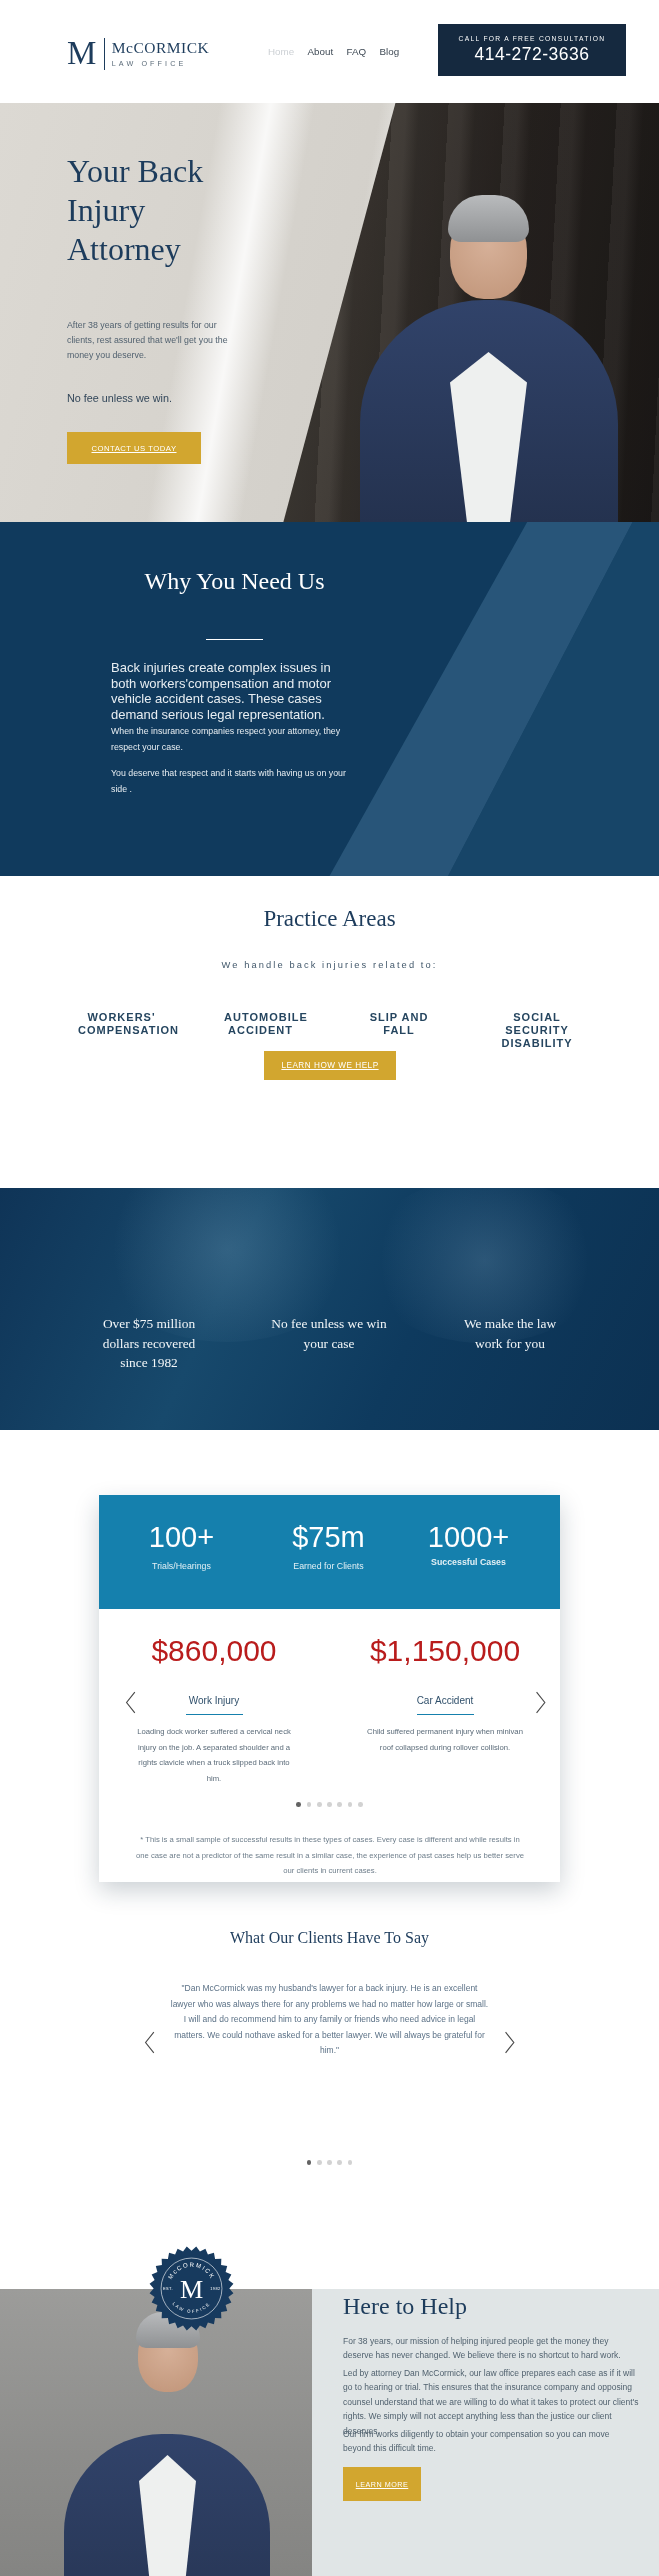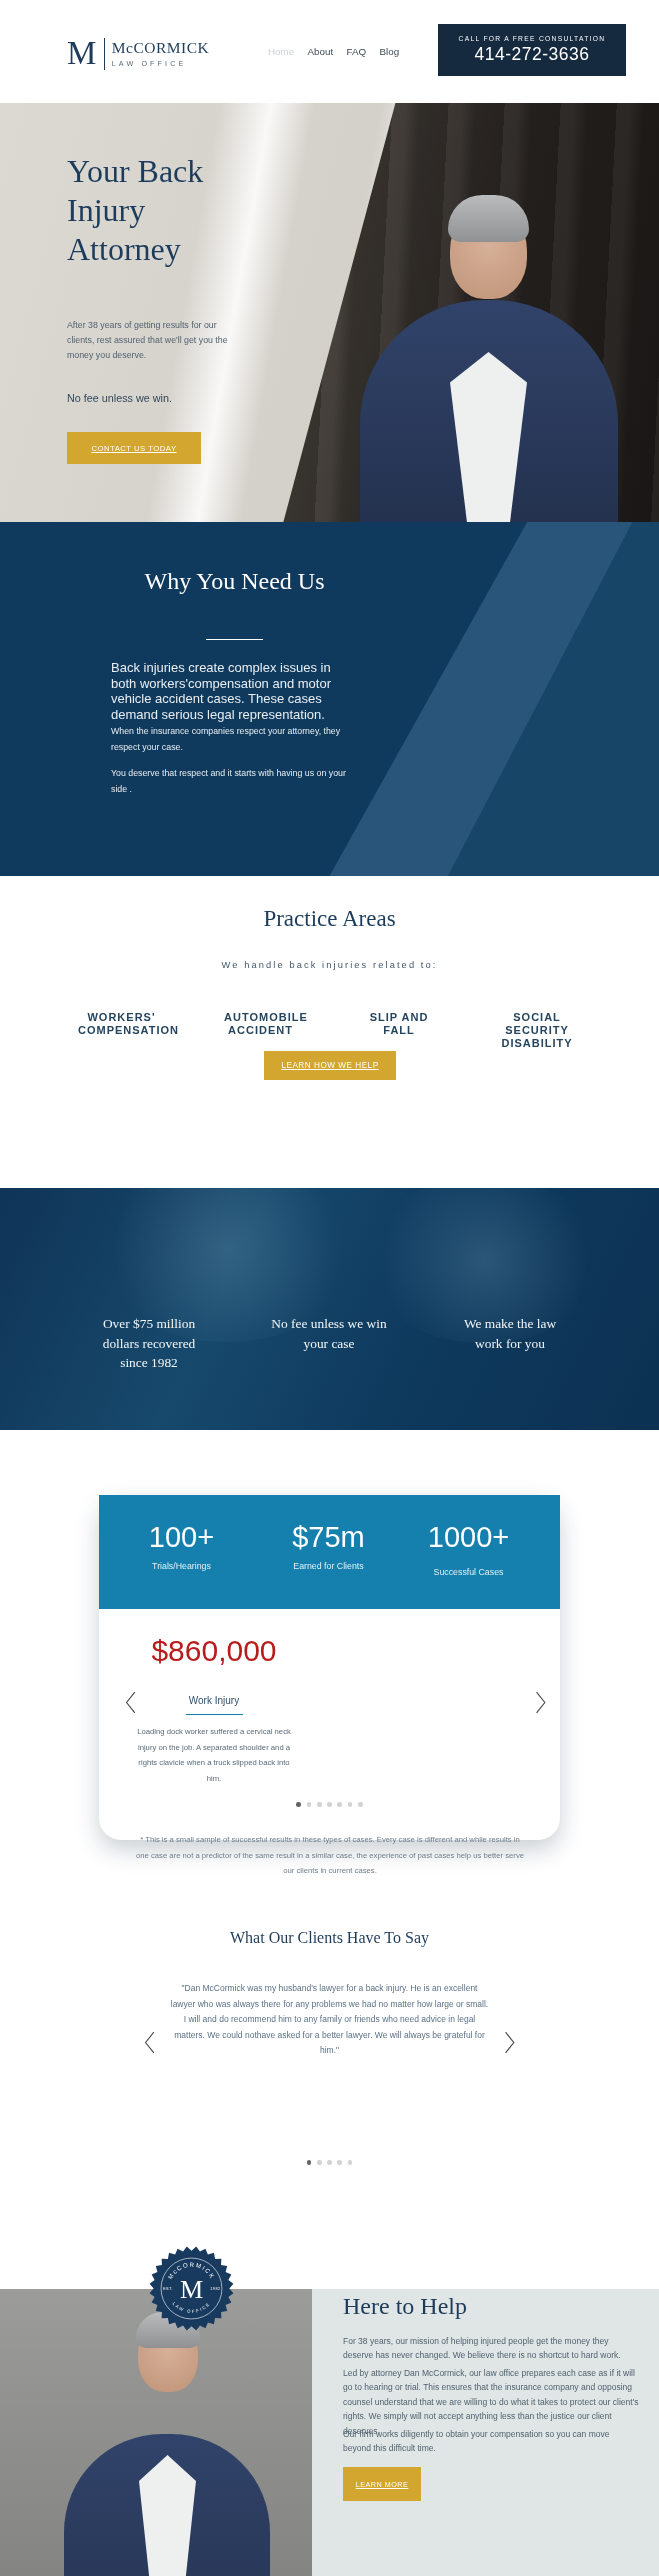--- a/index.html
+++ b/index.html
@@ -44,22 +44,22 @@
      clip-path:polygon(96% 0,100% 0,100% 100%,68% 100%);}
   
   #practice{top:876px;height:312px;background:#fff;}
   .pa-label{font-size:11px;font-weight:bold;letter-spacing:1px;color:#25455f;line-height:13px;text-align:center;}
   
   #promises{top:1188px;height:242px;background:linear-gradient(115deg,#0f3457 0%,#17496c 35%,#0e3a5e 62%,#0c3152 100%);}
   .prom-blob{position:absolute;border-radius:50%;background:radial-gradient(circle,rgba(150,190,215,.22),transparent 70%);}
   .prom{color:#f2f6f8;font-size:13.4px;line-height:19.6px;text-align:center;}
   
   #results{top:1430px;height:499px;background:#fff;}
-  .card{position:absolute;left:99px;top:65px;width:461px;height:345px;background:#fff;
-        box-shadow:0 9.3px 23px rgba(20,40,60,.22);border-radius:22px;}
+  .card{position:absolute;left:99px;top:65px;width:461px;height:387px;background:#fff;
+        box-shadow:0 9.3px 23px rgba(20,40,60,.22);}
   .card-head{position:absolute;left:0;top:0;width:461px;height:114px;background:#1580ad;}
   .stat-val{font-size:29px;font-weight:300;color:#fff;}
   .stat-lab{font-size:8.8px;color:rgba(255,255,255,.88);}
   .amount{font-size:30px;color:#b91c1c;}
   .set-title{font-size:10px;color:#30506b;}
   .set-div{width:57px;height:1px;background:#1580ad;margin:0 auto;}
   .set-desc{font-size:7.7px;line-height:15.5px;color:#5b6b79;}
   .dots{display:flex;gap:5.7px;justify-content:center;}
   .dot{width:4.6px;height:4.6px;border-radius:50%;background:#d2d2d2;}
   .dot.on{background:#636363;}
@@ -160,28 +160,34 @@
         <div class="abs center" style="left:31px;top:26px;width:103px;">
           <div class="stat-val">100+</div>
           <div class="stat-lab" style="margin-top:7.2px;">Trials/Hearings</div>
         </div>
         <div class="abs center" style="left:178px;top:26px;width:103px;">
           <div class="stat-val">$75m</div>
           <div class="stat-lab" style="margin-top:7.2px;">Earned for Clients</div>
         </div>
         <div class="abs center" style="left:318px;top:26px;width:103px;">
           <div class="stat-val">1000+</div>
-          <div class="stat-lab" style="margin-top:13px;">Successful Cases</div>
+          <div class="stat-lab" style="margin-top:3px;font-weight:bold;">Successful Cases</div>
         </div>
       </div>
       <div class="abs center" style="left:35px;top:139px;width:160px;">
         <div class="amount">$860,000</div>
         <div class="set-title" style="margin-top:27px;">Work Injury</div>
         <div class="set-div" style="margin-top:8.2px;"></div>
         <div class="set-desc" style="margin-top:9.3px;">Loading dock worker suffered a cervical neck injury on the job. A separated shoulder and a rights clavicle when a truck slipped back into him.</div>
+      </div>
+      <div class="abs center" style="left:266px;top:139px;width:160px;">
+        <div class="amount">$1,150,000</div>
+        <div class="set-title" style="margin-top:27px;">Car Accident</div>
+        <div class="set-div" style="margin-top:8.2px;"></div>
+        <div class="set-desc" style="margin-top:9.3px;">Child suffered permanent injury when minivan roof collapsed during rollover collision.</div>
       </div>
       <div class="abs dots" style="left:0;top:307px;width:461px;">
         <span class="dot on"></span>
         <span class="dot"></span>
         <span class="dot"></span>
         <span class="dot"></span>
         <span class="dot"></span>
         <span class="dot"></span>
         <span class="dot"></span>
       </div>

